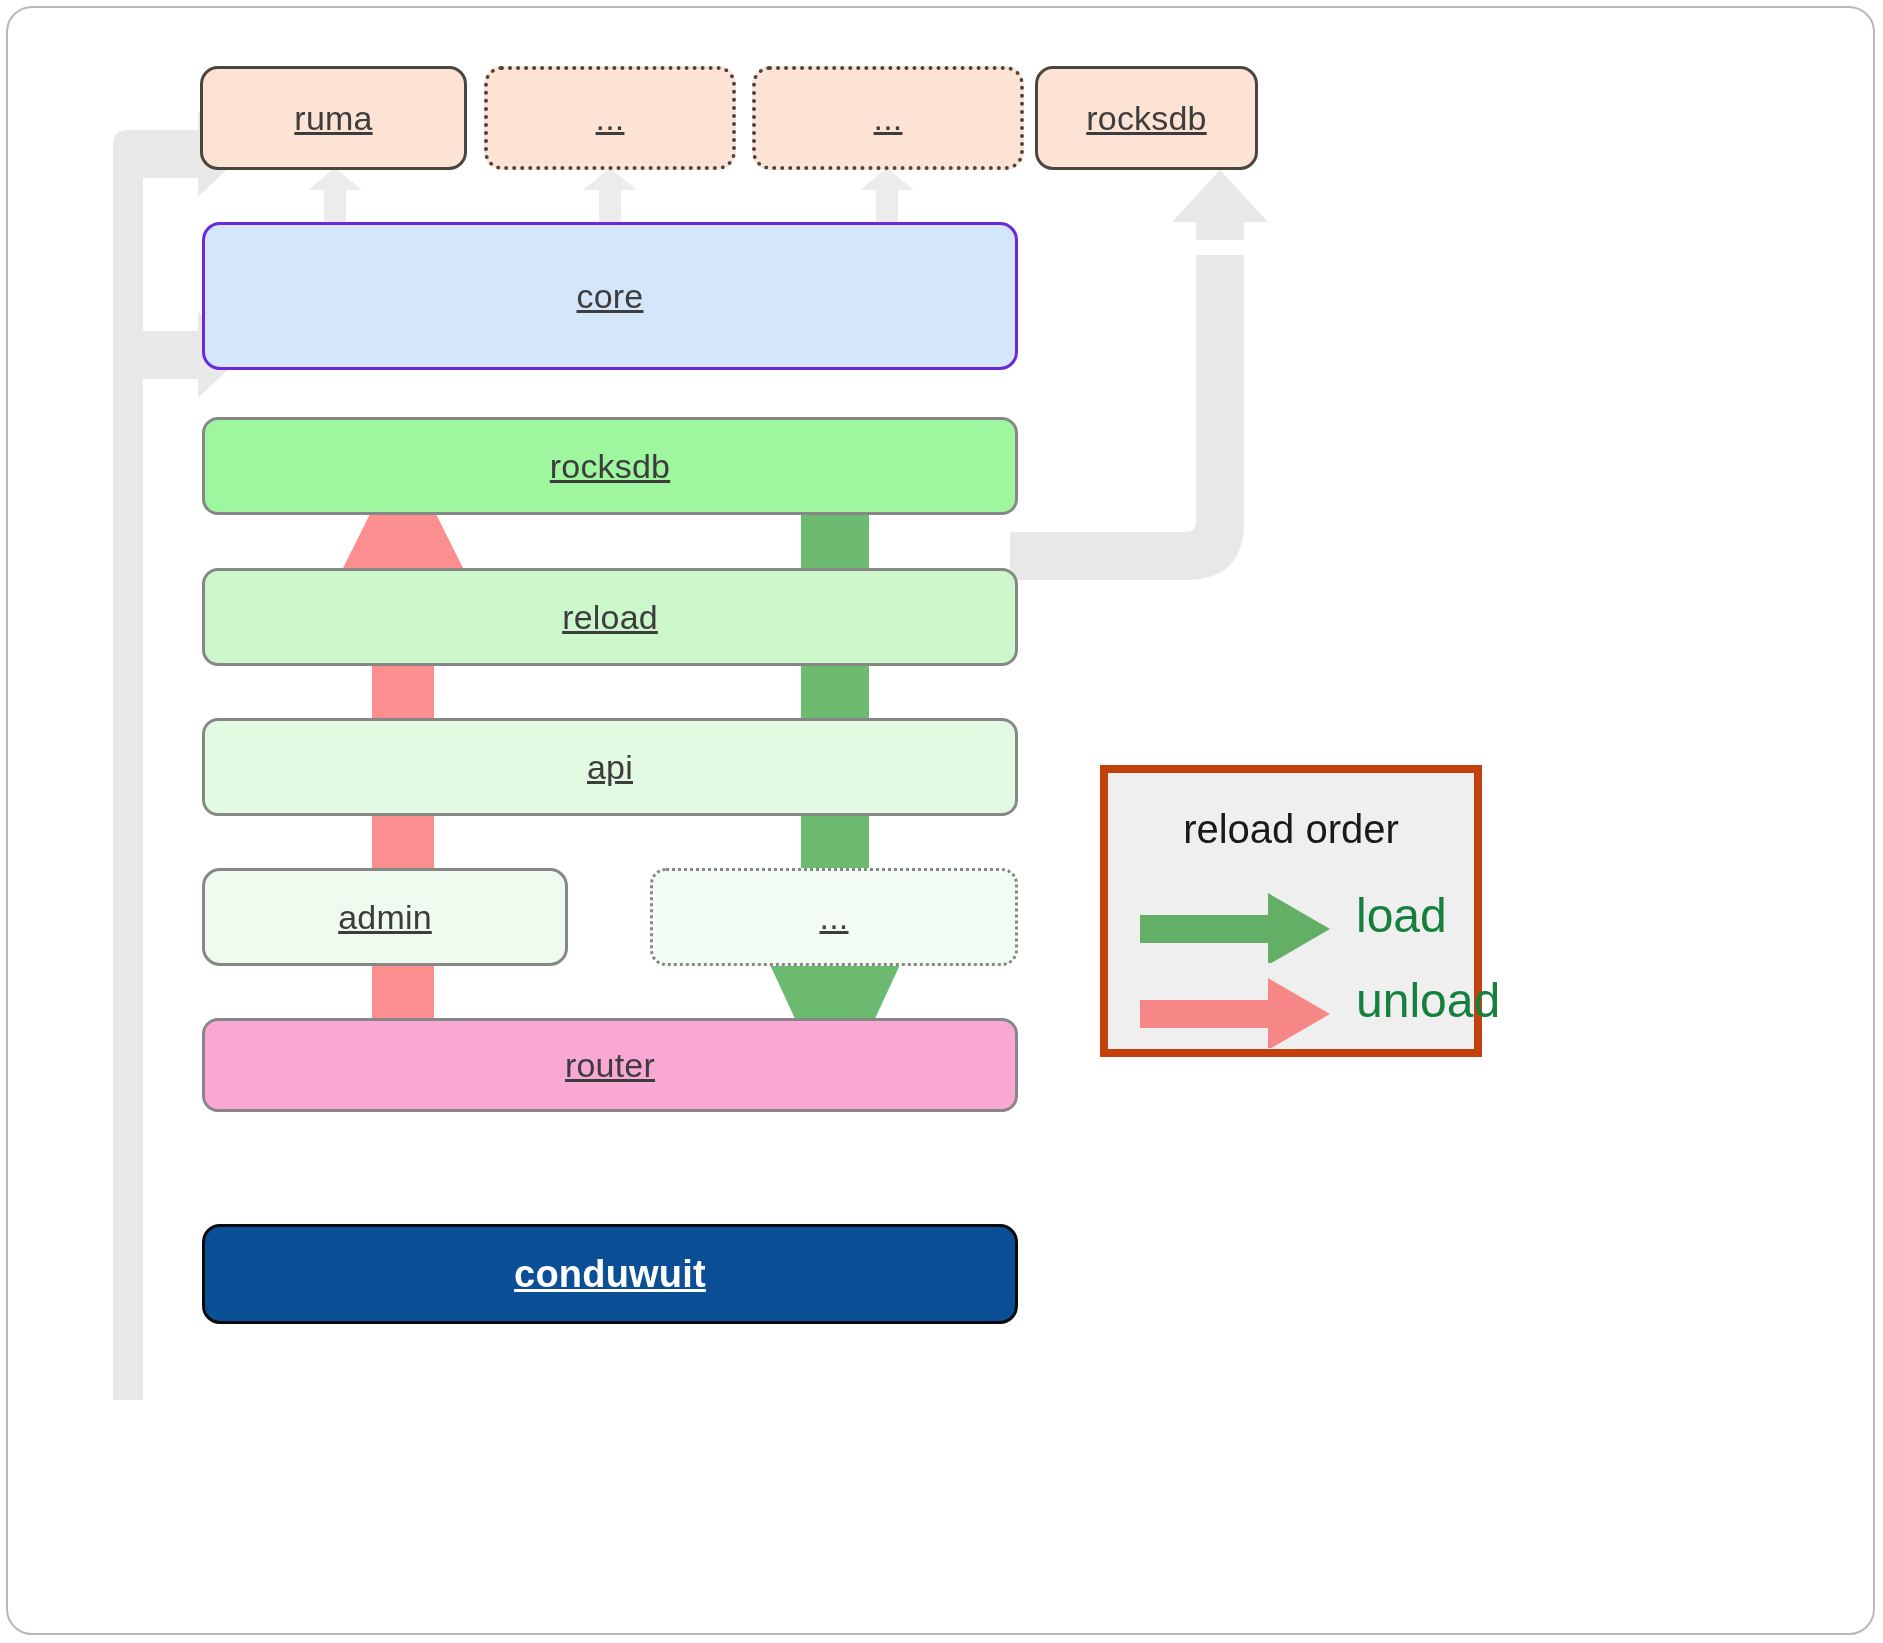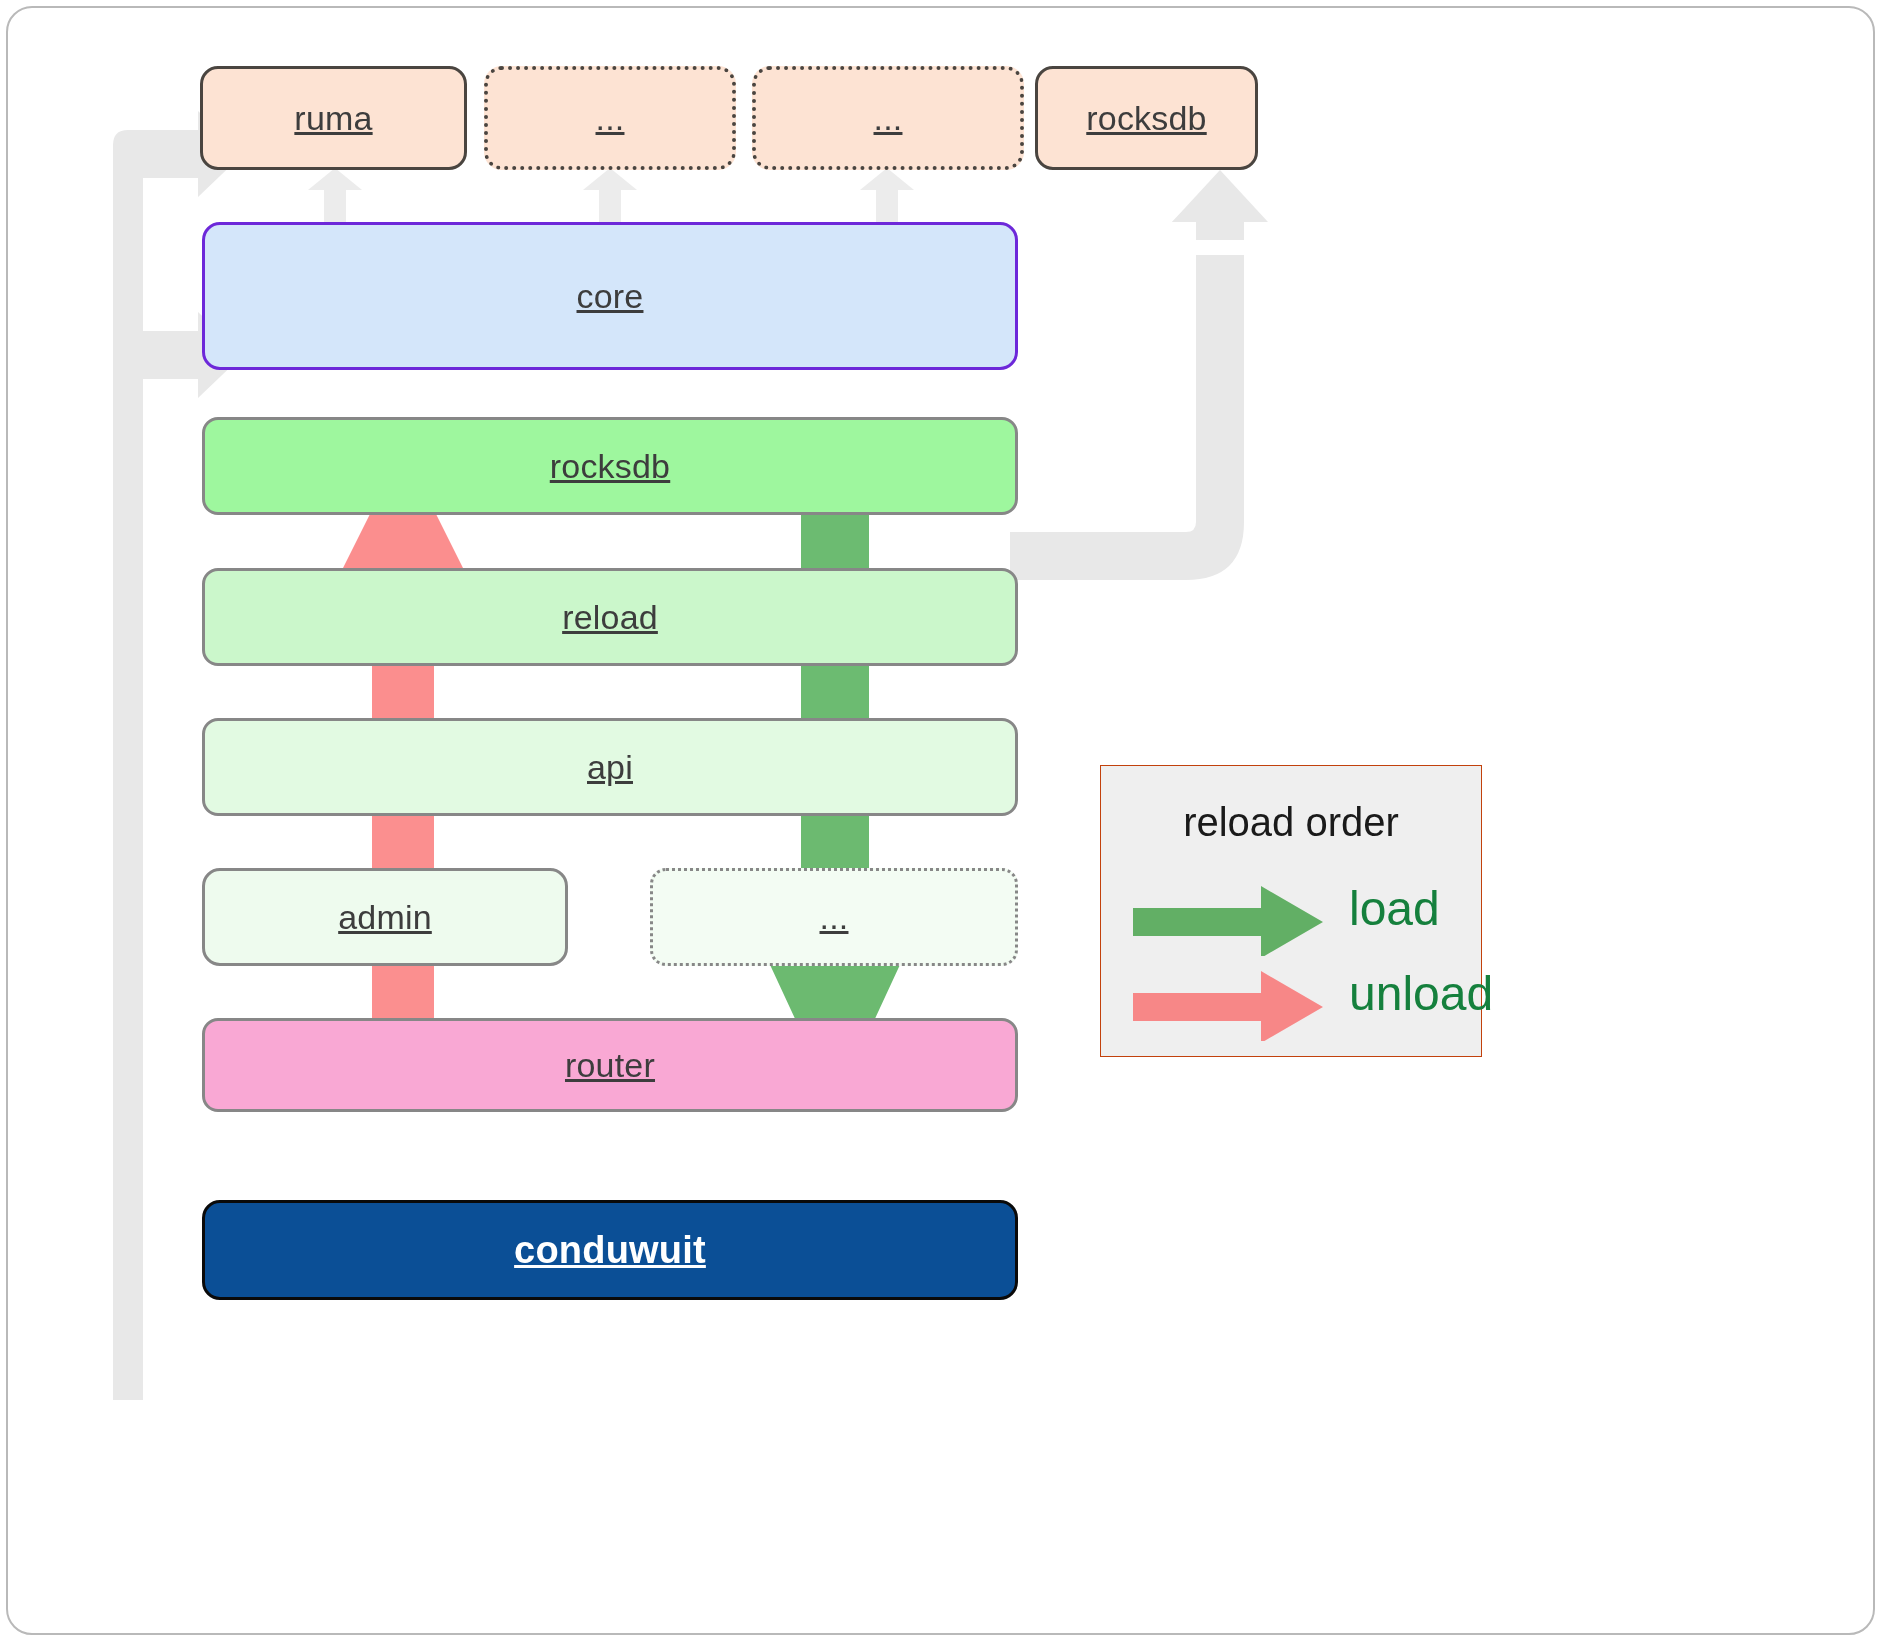--- a/index.html
+++ b/index.html
@@ -69,27 +69,28 @@
     border-radius: 16px;
   }
   
   .root-box {
     background: #0b4f96;
     border: 3px solid #0a0a0a;
     border-radius: 18px;
     color: #ffffff;
     font-size: 38px;
     font-weight: bold;
+    margin-top: 24px;
   }
   
   #legend {
     position: absolute;
     box-sizing: border-box;
     background: #efefef;
-    border: 1px solid #c2410c;
+    border: 8px solid #c2410c;
     z-index: 6;
   }
   #legend-title {
     position: absolute;
     width: 100%;
     top: 34px;
     text-align: center;
     font-size: 40px;
     color: #1a1a1a;
   }

